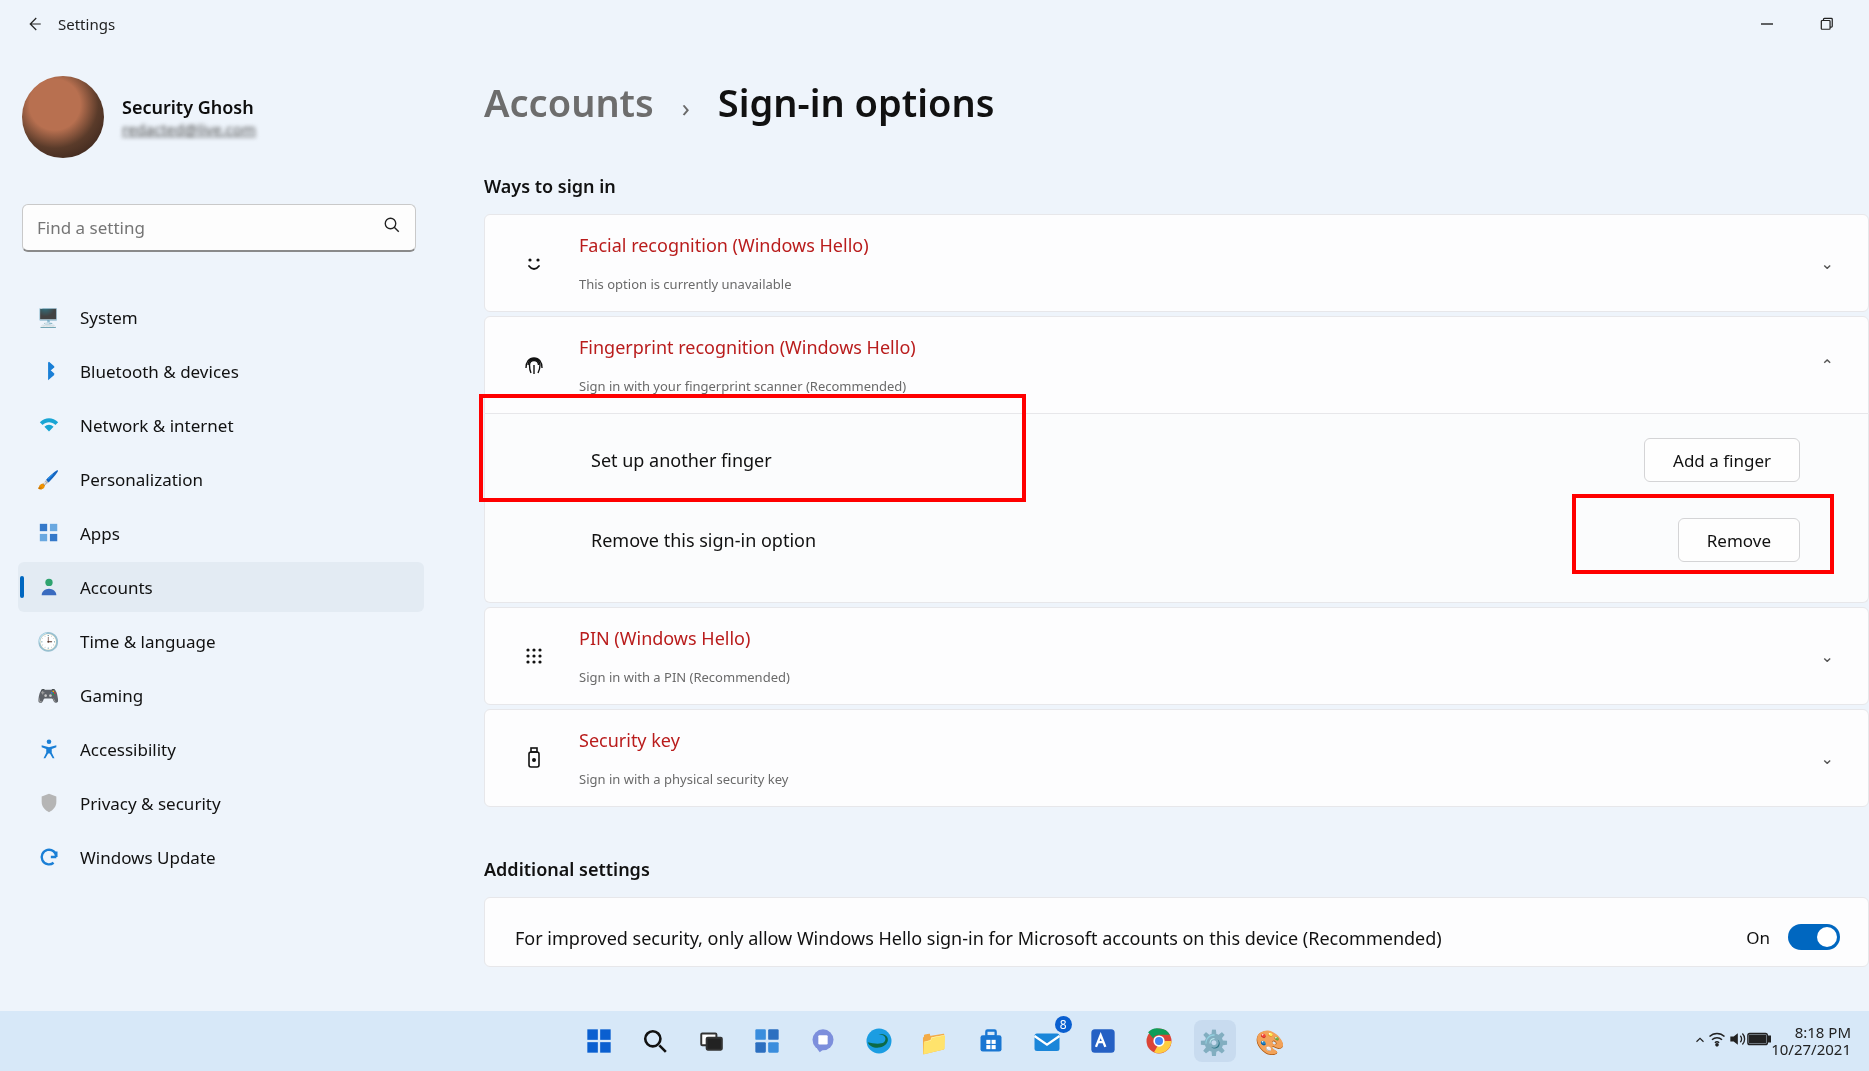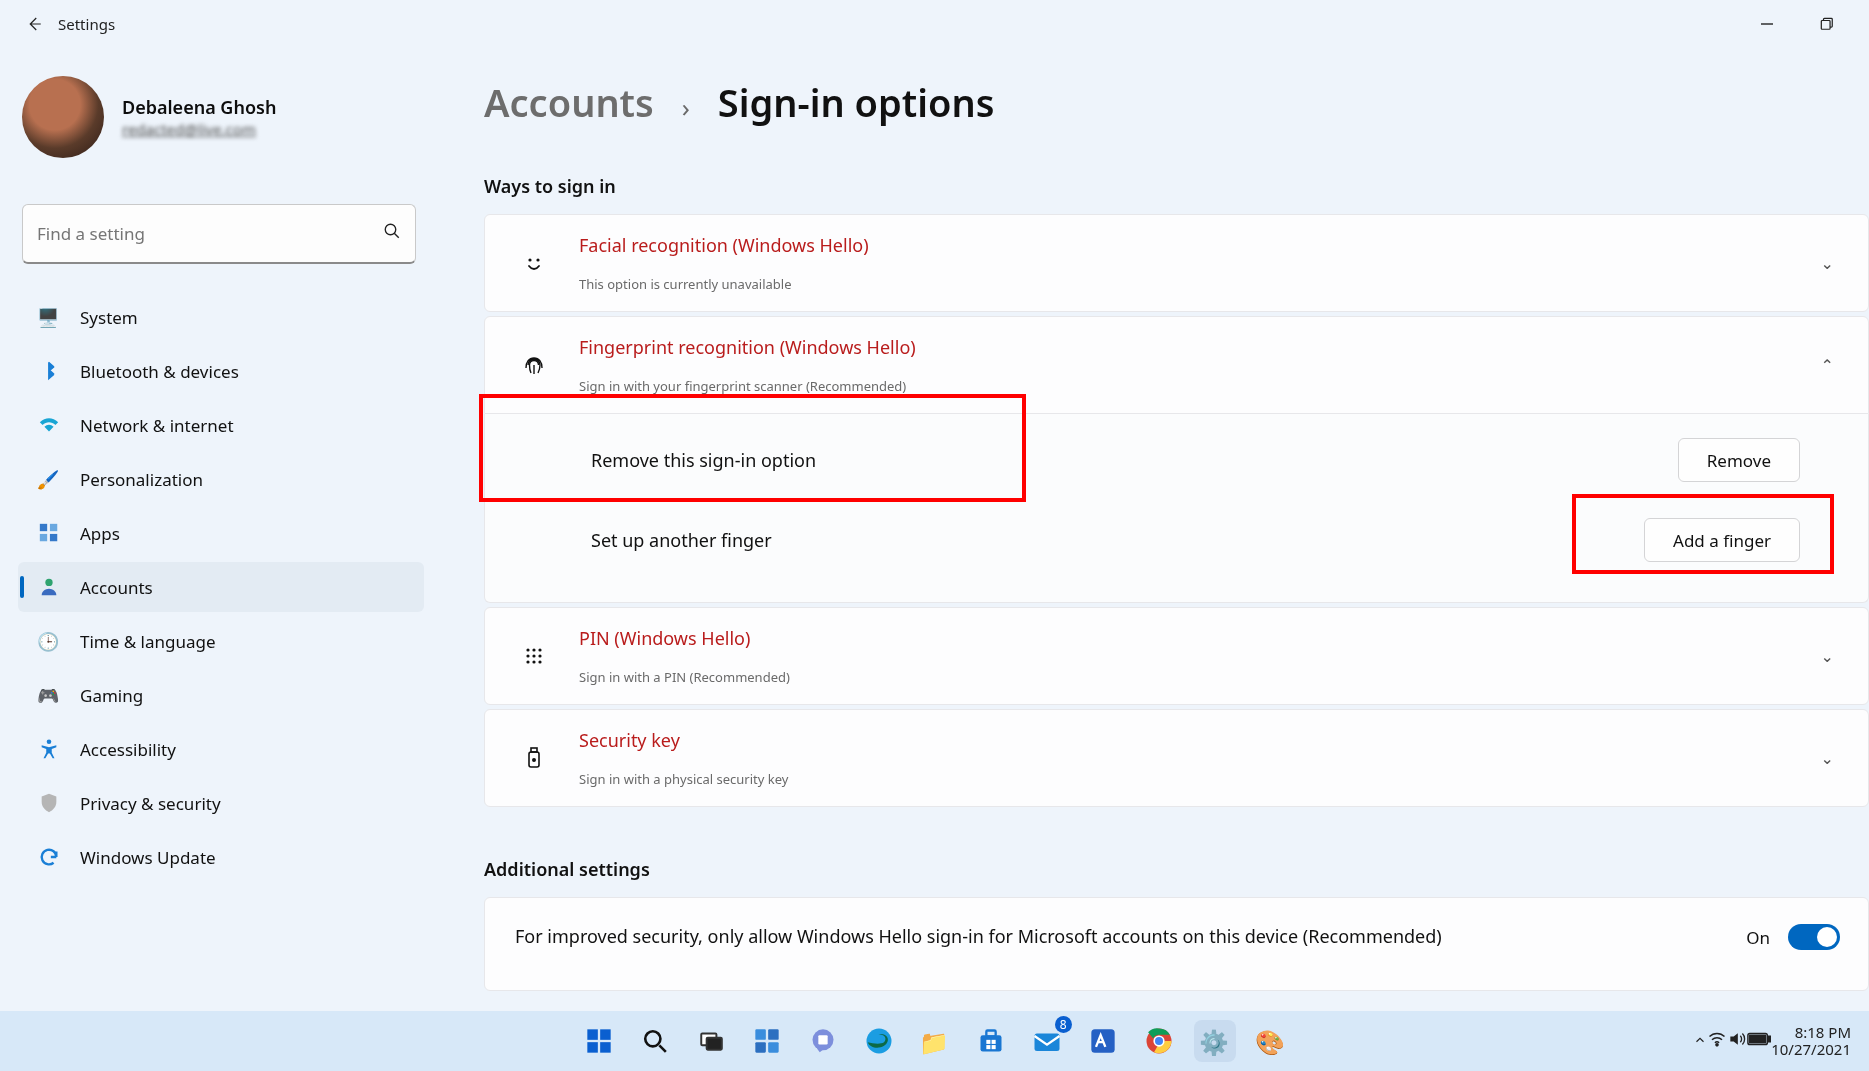--- a/index.html
+++ b/index.html
@@ -11,21 +11,21 @@
   .winbtns { position:absolute; right:0; top:0; height:48px; display:flex; }
   .winbtns > div { width:60px; display:flex; align-items:center; justify-content:center; font-size:14px; color:#333; cursor:pointer; }
 
   
   .profile { position:absolute; top:76px; left:22px; display:flex; align-items:center; gap:18px; }
   .avatar { width:82px; height:82px; border-radius:50%; background:radial-gradient(circle at 40% 35%, #b87050 0 35%, #5a3b2a 60%, #2a1a15 100%); }
   .profile .name { font-size:18px; font-weight:600; color:#0d0d0d; }
   .profile .email { font-size:15px; color:#4a4a4a; text-decoration:underline; filter:blur(2px); }
 
   
-  .search { position:absolute; top:204px; left:22px; width:394px; height:60px; background:#fdfdfd; border:1px solid #c9c9c9; border-bottom:2px solid #8a8a8a; border-radius:6px; display:flex; align-items:center; padding:4px 14px; color:#555; }
+  .search { position:absolute; top:204px; left:22px; width:394px; height:48px; background:#fdfdfd; border:1px solid #c9c9c9; border-bottom:2px solid #8a8a8a; border-radius:6px; display:flex; align-items:center; padding:4px 14px; color:#555; }
   .search input { flex:1; border:none; outline:none; font-size:17px; background:transparent; }
   .search .mag { font-size:17px; color:#333; }
 
   
   .sidebar { position:absolute; top:292px; left:18px; width:406px; display:flex; flex-direction:column; gap:4px; }
   .nav { height:50px; border-radius:6px; display:flex; align-items:center; gap:20px; padding:0 12px 0 20px; font-size:17px; color:#111; cursor:pointer; }
   .nav.selected { background:#e3ebf3; position:relative; }
   .nav.selected::before { content:""; position:absolute; left:2px; top:14px; bottom:14px; width:4px; border-radius:2px; background:#0067c0; }
   .navicon { width:22px; display:flex; justify-content:center; font-size:18px; }
   .navicon svg { width:22px; height:22px; }
@@ -50,21 +50,21 @@
   .expander { background:#fbfcfd; border:1px solid #e7e7ea; border-top:none; border-radius:0 0 6px 6px; padding:6px 34px 22px; }
   .row { display:flex; align-items:center; padding:18px 0; }
   .row .rt { font-size:18px; color:#111; padding-left:72px; }
   .row .btn { margin-left:auto; margin-right:34px; height:44px; padding:0 28px; border:1px solid #d4d4d6; border-radius:6px; background:#fefefe; font-size:17px; color:#111; cursor:pointer; }
 
   .hl { position:absolute; border:4px solid #ff0000; pointer-events:none; }
   .hl1 { top:318px; left:-5px; width:547px; height:108px; }
   .hl2 { top:418px; right:35px; width:262px; height:80px; }
 
   .sect2 { margin-top:50px; font-size:18px; font-weight:600; color:#111; }
-  .card2 { margin-top:16px; background:#fdfdfe; border:1px solid #e7e7ea; border-radius:6px; padding:26px 28px 40px 30px; display:flex; align-items:flex-start; gap:30px; }
+  .card2 { margin-top:16px; background:#fdfdfe; border:1px solid #e7e7ea; border-radius:6px; padding:26px 28px 16px 30px; display:flex; align-items:flex-end; gap:30px; }
   .card2 .label { font-size:18px; color:#111; }
   .toggle-wrap { margin-left:auto; display:flex; align-items:center; gap:18px; }
   .toggle-wrap .state { font-size:17px; color:#111; }
   .toggle { width:52px; height:26px; border-radius:13px; background:#0067c0; position:relative; cursor:pointer; }
   .toggle::after { content:""; position:absolute; right:3px; top:3px; width:20px; height:20px; border-radius:50%; background:#fff; }
 
   
   .taskbar { position:absolute; bottom:0; left:0; right:0; height:60px; background:#d7e8f8; display:flex; align-items:center; }
   .taskbar .tray { margin-left:auto; display:flex; align-items:center; padding-right:18px; color:#222; font-size:15px; }
   .taskbar .apps { position:absolute; left:50%; transform:translateX(-50%); display:flex; align-items:center; gap:14px; }
@@ -93,21 +93,21 @@
           <rect x="4" y="1.5" width="10" height="10" rx="1"></rect>
           <rect x="1.5" y="4" width="10" height="10" rx="1" fill="#eef4fb"></rect>
         </svg>
       </div>
   </div>
 </div>
 
 <div class="profile">
   <div class="avatar"></div>
   <div>
-    <div class="name">Debaleena Ghosh</div>
+    <div class="name">Security Ghosh</div>
     <div class="email">redacted@live.com</div>
   </div>
 </div>
 
 <div class="search">
   <input placeholder="Find a setting" style="">
   <span class="mag">
     <svg width="18" height="18" viewBox="0 0 24 24" fill="none" stroke="#222" stroke-width="1.8">
         <circle cx="10" cy="10" r="7"></circle>
         <line x1="15" y1="15" x2="21" y2="21"></line>
@@ -228,26 +228,26 @@
           </svg>
         </span>
       <div class="ctext">
         <div class="t1">Fingerprint recognition (Windows Hello)</div>
         <div class="t2">Sign in with your fingerprint scanner (Recommended)</div>
       </div>
       <span class="cexp">⌃</span>
     </div>
     <div class="expander" style="margin-top:-4px;">
       <div class="row">
+        <span class="rt">Set up another finger</span>
+        <button class="btn">Add a finger</button>
+      </div>
+      <div class="row">
         <span class="rt">Remove this sign-in option</span>
         <button class="btn">Remove</button>
-      </div>
-      <div class="row">
-        <span class="rt">Set up another finger</span>
-        <button class="btn">Add a finger</button>
       </div>
     </div>
 
     <div class="card">
       <span class="cicon">
           <svg viewBox="0 0 24 24" fill="#111">
             <circle cx="6" cy="6" r="1.6"></circle>
             <circle cx="12" cy="6" r="1.6"></circle>
             <circle cx="18" cy="6" r="1.6"></circle>
             <circle cx="6" cy="12" r="1.6"></circle>

